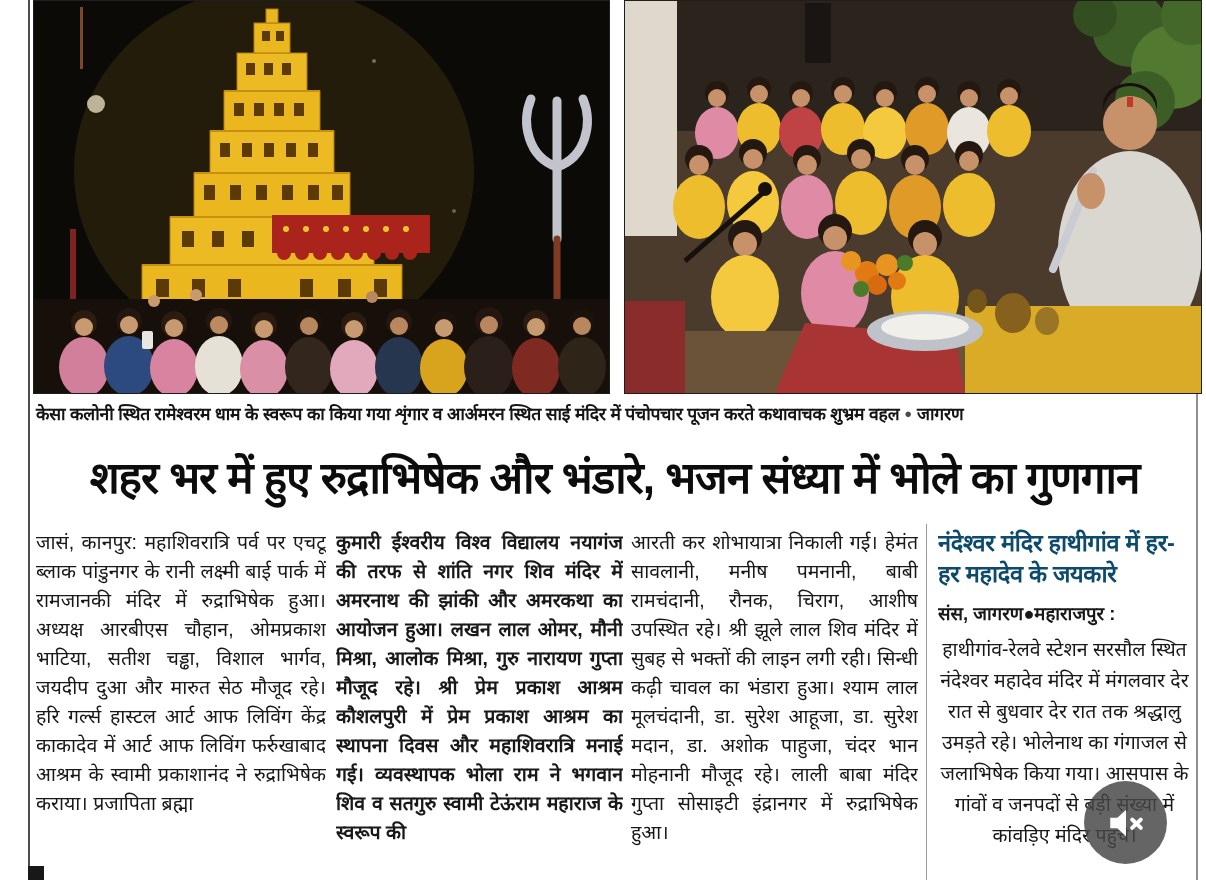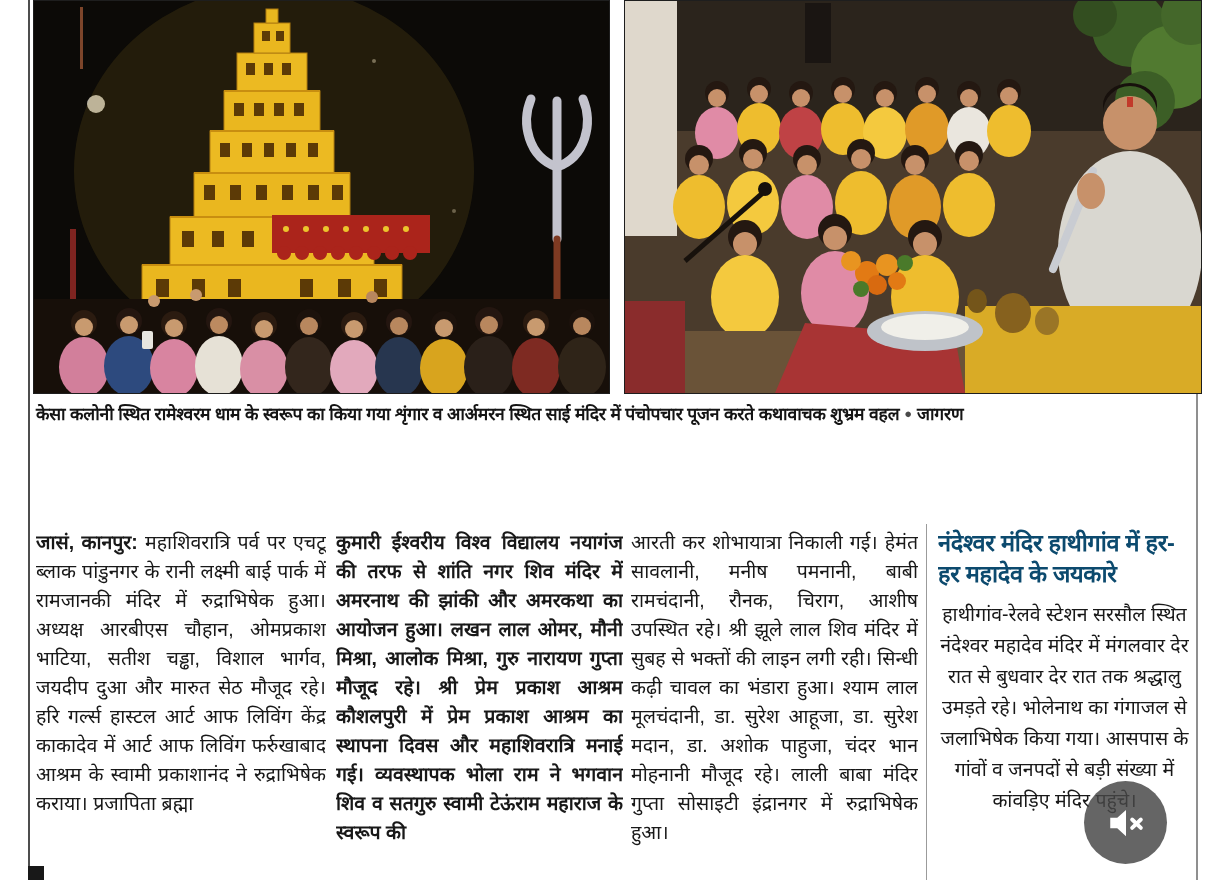--- a/index.html
+++ b/index.html
@@ -14,21 +14,21 @@
   .caption{position:absolute;left:36px;top:401px;width:1155px;font-size:17.5px;font-weight:600;
            color:#141414;letter-spacing:-0.2px;white-space:nowrap;}
   .caption .bullet{color:#4a4a4a;margin:0 5px;font-size:13px;vertical-align:2px;}
   h1.headline{position:absolute;left:33px;top:446px;width:1163px;margin:0;text-align:center;
               font-size:44px;font-weight:700;letter-spacing:-1px;color:#0c0c0c;white-space:nowrap;}
   .col{position:absolute;top:528px;height:352px;overflow:hidden;font-size:19.5px;line-height:29px;
        text-align:justify;color:#181818;}
   .col1{left:36px;width:290px;}
   .col2{left:336px;width:287px;font-weight:bold;}
   .col3{left:631px;width:287px;}
-  .lead{font-weight:700;}
+  .lead{font-weight:400;}
   .vsep{position:absolute;left:926px;top:524px;width:1px;height:356px;background:#9b9b9b;}
   .side{left:938px;width:253px;text-align:left;line-height:30px;}
   .side h2{margin:0 0 9px 0;font-size:23.5px;line-height:31px;font-weight:700;letter-spacing:-0.3px;color:#0c4a6e;}
   .side-byline{font-weight:700;font-size:18.5px;margin-bottom:5px;}
   .side-body{font-size:19.5px;line-height:31px;text-align:center;}
   button.mute{position:absolute;left:1084px;top:781px;width:83px;height:83px;border-radius:50%;
               background:rgba(70,70,70,0.83);border:none;display:flex;align-items:center;
               justify-content:center;cursor:pointer;padding:0;}
   .corner-dark{position:absolute;left:28px;top:866px;width:16px;height:14px;background:#181818;}
 </style>
@@ -278,31 +278,33 @@
         <line x1="60" y1="260" x2="140" y2="190" stroke="#17110c" stroke-width="5"></line>
         <circle cx="140" cy="188" r="7" fill="#17110c"></circle>
       </g>
     </svg>
   </figure>
 
   <div class="caption">
     <span>केसा कलोनी स्थित रामेश्वरम धाम के स्वरूप का किया गया शृंगार व आर्अमरन स्थित साई मंदिर में पंचोपचार पूजन करते कथावाचक शुभ्रम वहल</span><span class="bullet">●</span><span>जागरण</span>
   </div>
 
+  <h1 class="headline">शहर भर में हुए रुद्राभिषेक और भंडारे, भजन संध्या में भोले का गुणगान</h1>
 
   <div class="col col1">
     <span class="lead">जासं, कानपुर:</span><span> महाशिवरात्रि पर्व पर एचटू ब्लाक पांडुनगर के रानी लक्ष्मी बाई पार्क में रामजानकी मंदिर में रुद्राभिषेक हुआ। अध्यक्ष आरबीएस चौहान, ओमप्रकाश भाटिया, सतीश चड्ढा, विशाल भार्गव, जयदीप दुआ और मारुत सेठ मौजूद रहे। हरि गर्ल्स हास्टल आर्ट आफ लिविंग केंद्र काकादेव में आर्ट आफ लिविंग फर्रुखाबाद आश्रम के स्वामी प्रकाशानंद ने रुद्राभिषेक कराया। प्रजापिता ब्रह्मा</span>
   </div>
   <div class="col col2">कुमारी ईश्वरीय विश्व विद्यालय नयागंज की तरफ से शांति नगर शिव मंदिर में अमरनाथ की झांकी और अमरकथा का आयोजन हुआ। लखन लाल ओमर, मौनी मिश्रा, आलोक मिश्रा, गुरु नारायण गुप्ता मौजूद रहे। श्री प्रेम प्रकाश आश्रम कौशलपुरी में प्रेम प्रकाश आश्रम का स्थापना दिवस और महाशिवरात्रि मनाई गई। व्यवस्थापक भोला राम ने भगवान शिव व सतगुरु स्वामी टेऊंराम महाराज के स्वरूप की</div>
   <div class="col col3">आरती कर शोभायात्रा निकाली गई। हेमंत सावलानी, मनीष पमनानी, बाबी रामचंदानी, रौनक, चिराग, आशीष उपस्थित रहे। श्री झूले लाल शिव मंदिर में सुबह से भक्तों की लाइन लगी रही। सिन्धी कढ़ी चावल का भंडारा हुआ। श्याम लाल मूलचंदानी, डा. सुरेश आहूजा, डा. सुरेश मदान, डा. अशोक पाहुजा, चंदर भान मोहनानी मौजूद रहे। लाली बाबा मंदिर गुप्ता सोसाइटी इंद्रानगर में रुद्राभिषेक हुआ।</div>
 
   <div class="vsep"></div>
 
   <div class="col side">
     <h2>नंदेश्वर मंदिर हाथीगांव में हर-हर महादेव के जयकारे</h2>
+    <div class="side-byline">संस, जागरण●महाराजपुर :</div>
     <div class="side-body">हाथीगांव-रेलवे स्टेशन सरसौल स्थित नंदेश्वर महादेव मंदिर में मंगलवार देर रात से बुधवार देर रात तक श्रद्धालु उमड़ते रहे। भोलेनाथ का गंगाजल से जलाभिषेक किया गया। आसपास के गांवों व जनपदों से बड़ी संख्या में कांवड़िए मंदिर पहुंचे।</div>
   </div>
 
   <button class="mute">
     <svg viewBox="0 0 24 24" width="42" height="42">
       <path d="M3 9v6h4l5 4.5v-15L7 9H3z" fill="#ffffff"></path>
       <g stroke="#ffffff" stroke-width="2.2" stroke-linecap="round">
         <line x1="15.5" y1="10" x2="20.5" y2="14.8"></line>
         <line x1="20.5" y1="10" x2="15.5" y2="14.8"></line>
       </g>

